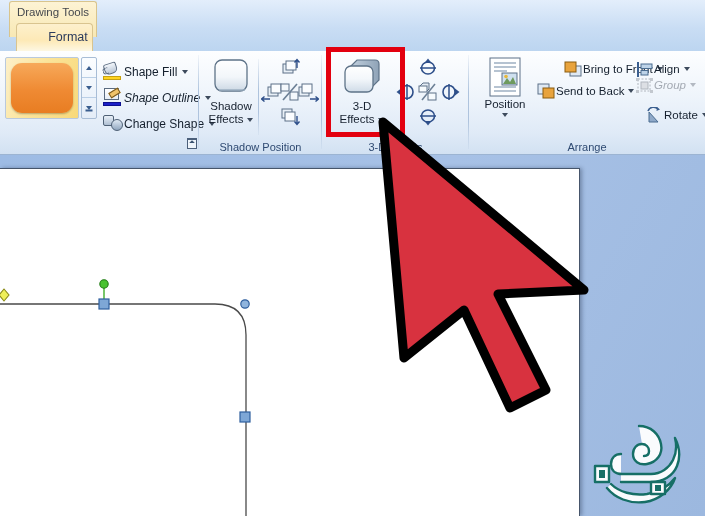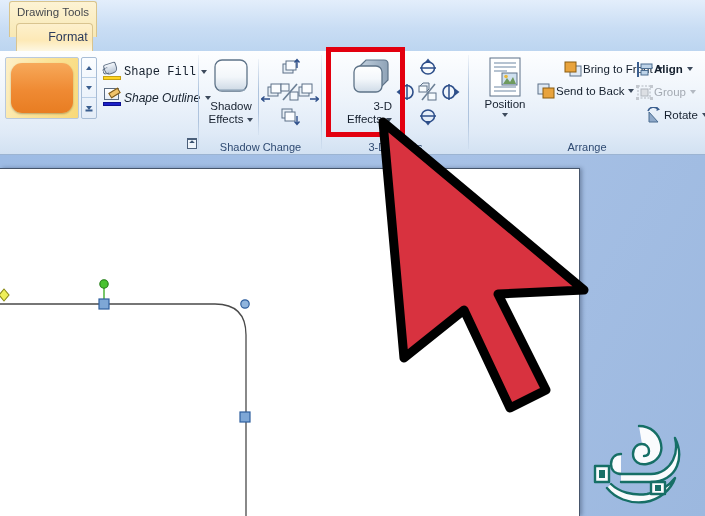--- a/index.html
+++ b/index.html
@@ -270,38 +270,45 @@
             <i></i>
           </div>
         <div class="gal-btn gal-dn">
             <i></i>
           </div>
         <div class="gal-btn gal-more">
             <i></i>
           </div>
       </div>
 
-      <div class="bigitem" style="left:102px; top:10px;font-family:Liberation Mono, monospace;">
+      <div class="bigitem" style="left:102px; top:10px;">
         <span class="ico">
           <span class="bucket"></span>
             <span class="swatch-yellow"></span>
         </span>
         <span>Shape Fill</span>
         <span class="caret"></span>
       </div>
 
       <div class="bigitem" style="left:102px; top:36px;font-style:italic;">
         <span class="ico">
           <span class="pencil"></span>
             <span class="swatch-blue"></span>
         </span>
         <span>Shape Outline</span>
         <span class="caret"></span>
       </div>
 
+      <div class="bigitem" style="left:102px; top:62px;">
+        <span class="ico">
+          <span class="chshape"></span>
+        </span>
+        <span>Change Shape</span>
+        <span class="caret"></span>
+      </div>
 
       <div class="launcher" style="left:184px; top:84px;"></div>
 
       <div class="group-sep" style="left:198px;"></div>
     </div>
 
     <div class="group" style="left:199px; width:123px;">
 
       <div class="vbtn" style="left:5px; top:6px; width:54px;text-align:right;">
         <svg class="cubeflat" viewBox="0 0 42 40">
@@ -355,27 +362,27 @@
         </div>
         <div class="mbtn" style="left:18px; top:50px;">
           <svg width="22" height="20" viewBox="0 0 22 20">
             <rect x="3" y="2" width="10" height="9" fill="#e9f0f7" stroke="#5c7088"></rect>
             <rect x="6" y="5" width="10" height="9" fill="#fbfdff" stroke="#5c7088"></rect>
             <path d="M18 9 V17 M15.5 14.5 L18 17.5 L20.5 14.5" stroke="#2e4f8a" stroke-width="1.4" fill="none"></path>
           </svg>
         </div>
       </div>
 
-      <div class="group-label">Shadow Change</div>
+      <div class="group-label">Shadow Position</div>
       <div class="group-sep" style="left:122px;"></div>
     </div>
 
     <div class="group" style="left:322px; width:147px;">
 
-      <div class="vbtn" style="left:10px; top:6px; width:60px;align-items:flex-end;">
+      <div class="vbtn" style="left:10px; top:6px; width:60px;">
         <svg class="cube3d" viewBox="0 0 42 40">
           <defs>
             <linearGradient id="cubef" x1="0" y1="0" x2="0" y2="1">
               <stop offset="0" stop-color="#ffffff"></stop>
                 <stop offset=".5" stop-color="#f3f7fb"></stop>
               <stop offset="1" stop-color="#cfdbe7"></stop>
             </linearGradient>
             <linearGradient id="cubes" x1="0" y1="0" x2="1" y2="0">
               <stop offset="0" stop-color="#c2d0de"></stop>
                 <stop offset="1" stop-color="#8fa3b7"></stop>
@@ -467,33 +474,33 @@
           <svg width="19" height="17" viewBox="0 0 19 17">
             <rect x="1" y="1" width="11" height="10" fill="#dfe9f4" stroke="#5c7088"></rect>
             <rect x="6" y="5" width="11" height="10" fill="#e8a33d" stroke="#8a5c10"></rect>
           </svg>
         </span>
         <span>Send to Back</span>
         <span class="caret"></span>
       </div>
 
 
-      <div class="aritem" style="left:166px; top:8px;font-weight:bold;">
+      <div class="aritem" style="left:166px; top:8px;">
         <span class="aico">
           <svg width="19" height="17" viewBox="0 0 19 17">
             <path d="M3 1 V16" stroke="#3a5e8f" stroke-width="2"></path>
             <rect x="6" y="3" width="11" height="4.5" fill="#bdd3e8" stroke="#4a6c90"></rect>
             <rect x="6" y="9.5" width="7" height="4.5" fill="#bdd3e8" stroke="#4a6c90"></rect>
           </svg>
         </span>
         <span>Align</span>
         <span class="caret"></span>
       </div>
 
-      <div class="aritem disabled" style="left:166px; top:31px;">
+      <div class="aritem disabled" style="left:166px; top:24px;font-style:italic;">
         <span class="aico">
           <svg width="19" height="17" viewBox="0 0 19 17">
             <rect x="3" y="2" width="12" height="12" fill="none" stroke="#b0b6be" stroke-dasharray="2 1.5"></rect>
             <rect x="1" y="1" width="3" height="3" fill="#c3c8cf"></rect>
             <rect x="15" y="1" width="3" height="3" fill="#c3c8cf"></rect>
             <rect x="1" y="13" width="3" height="3" fill="#c3c8cf"></rect>
             <rect x="15" y="13" width="3" height="3" fill="#c3c8cf"></rect>
             <rect x="6" y="5" width="7" height="7" fill="#dcdfe4" stroke="#b0b6be"></rect>
           </svg>
         </span>

